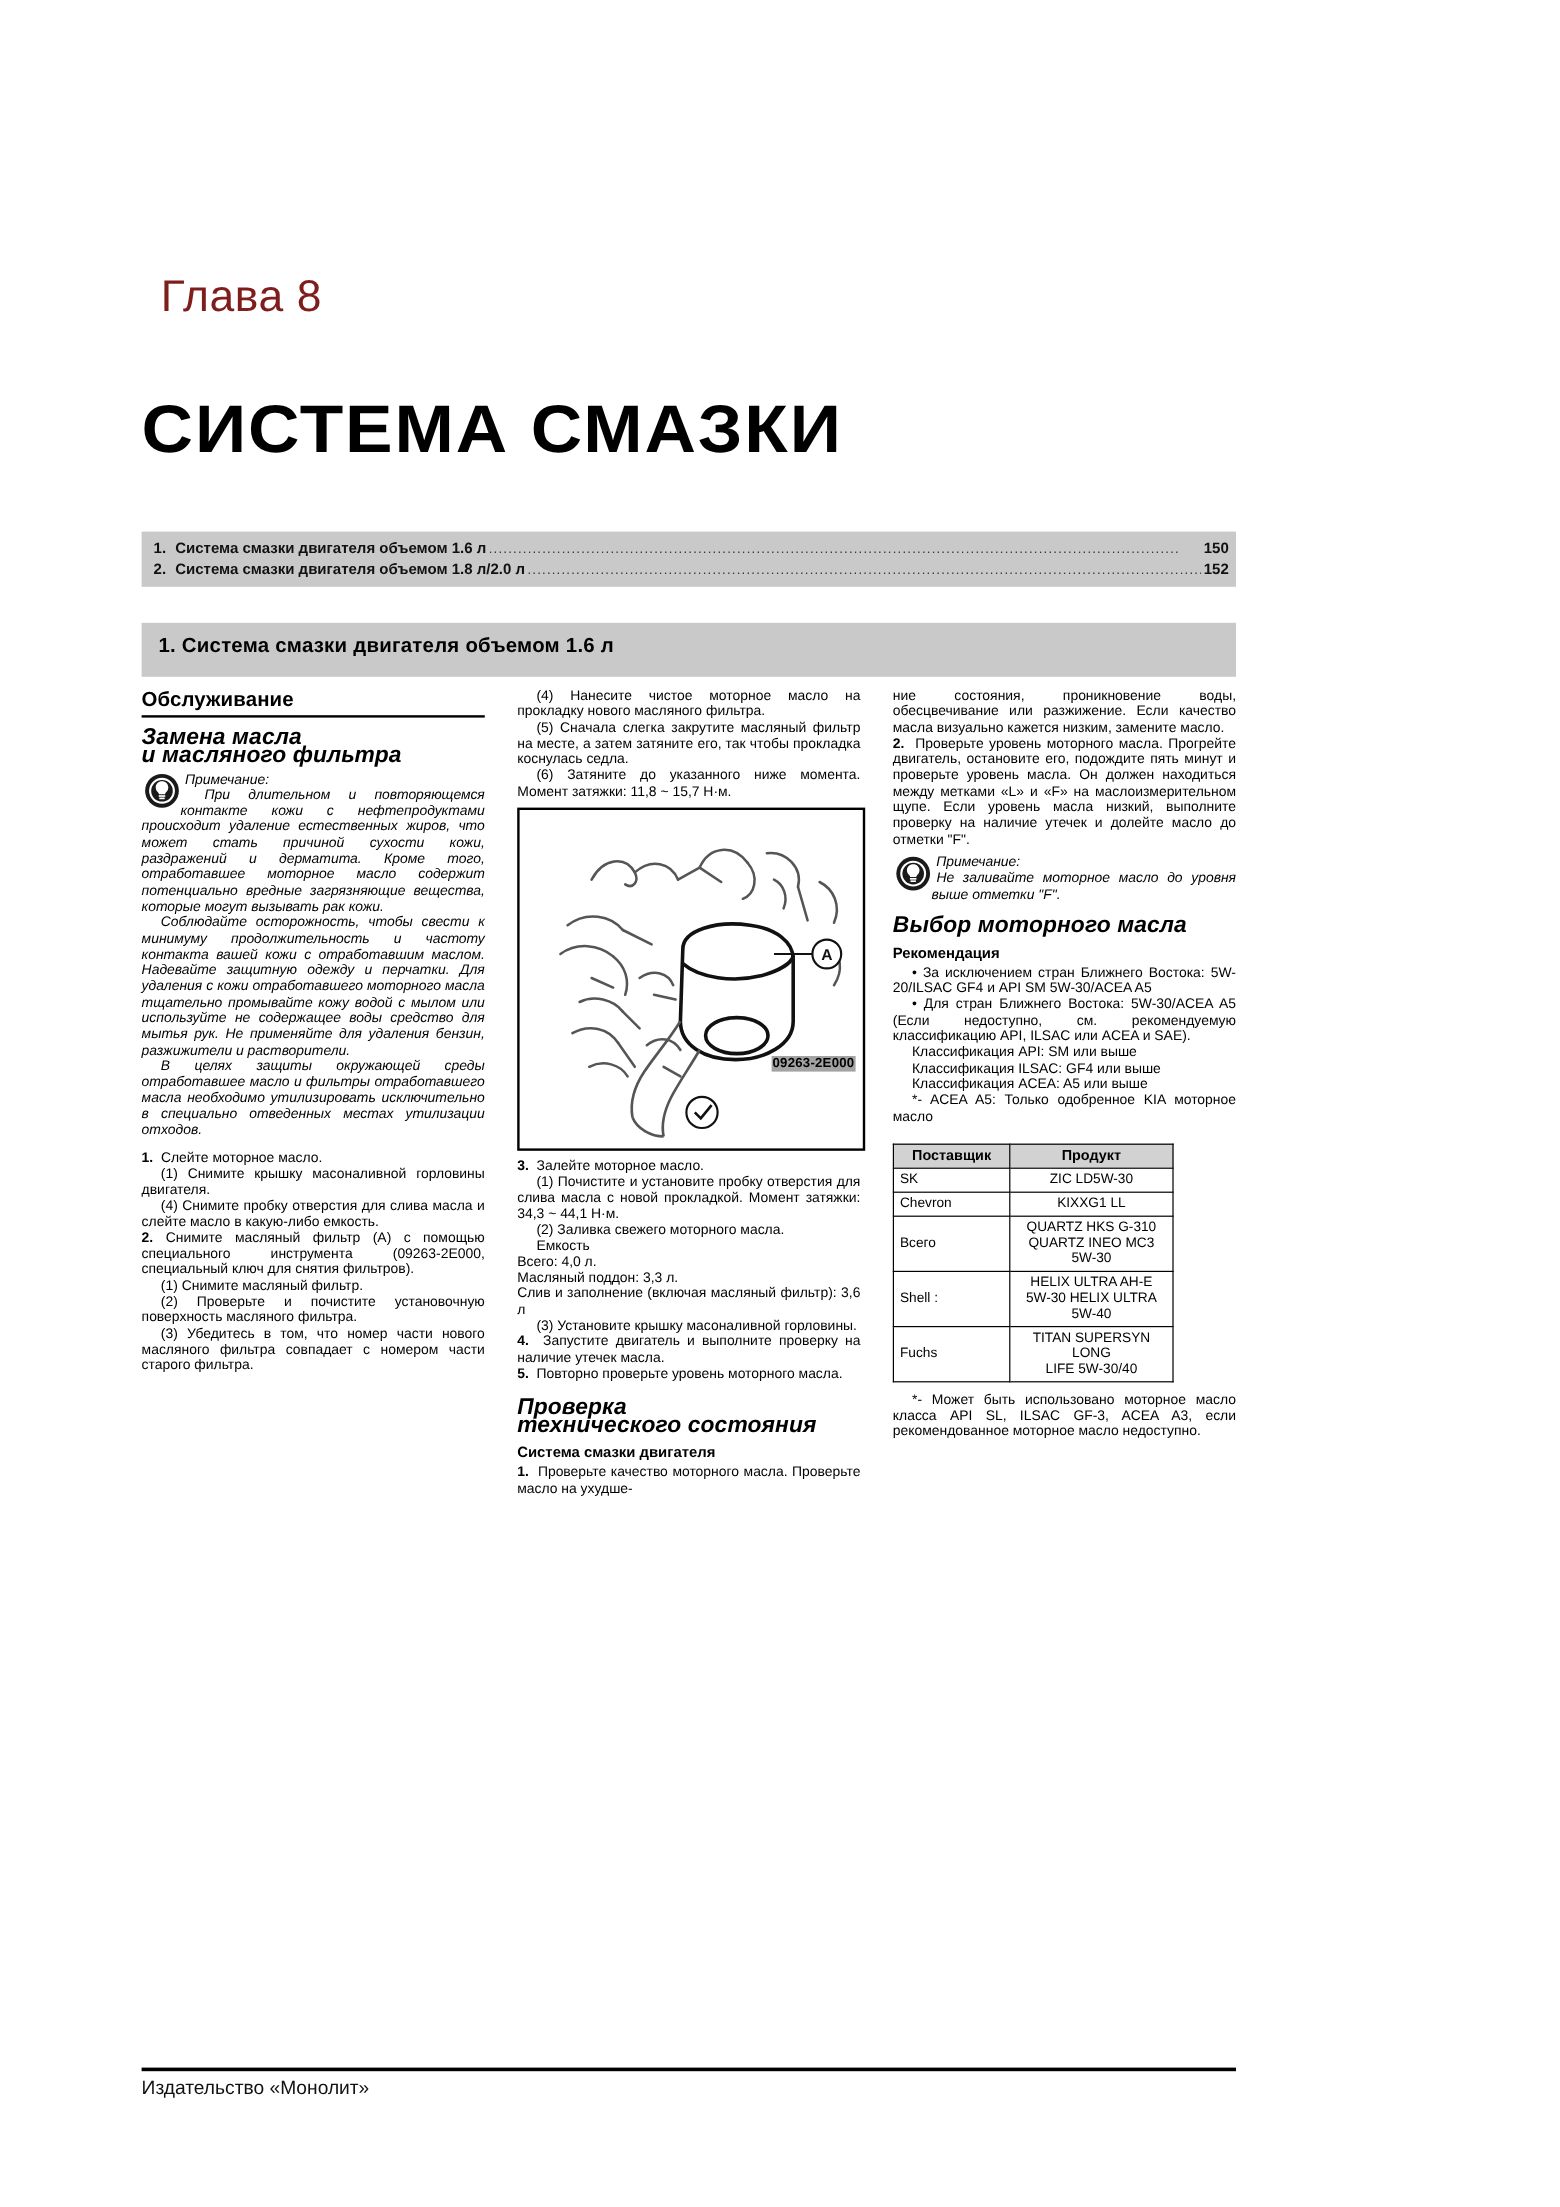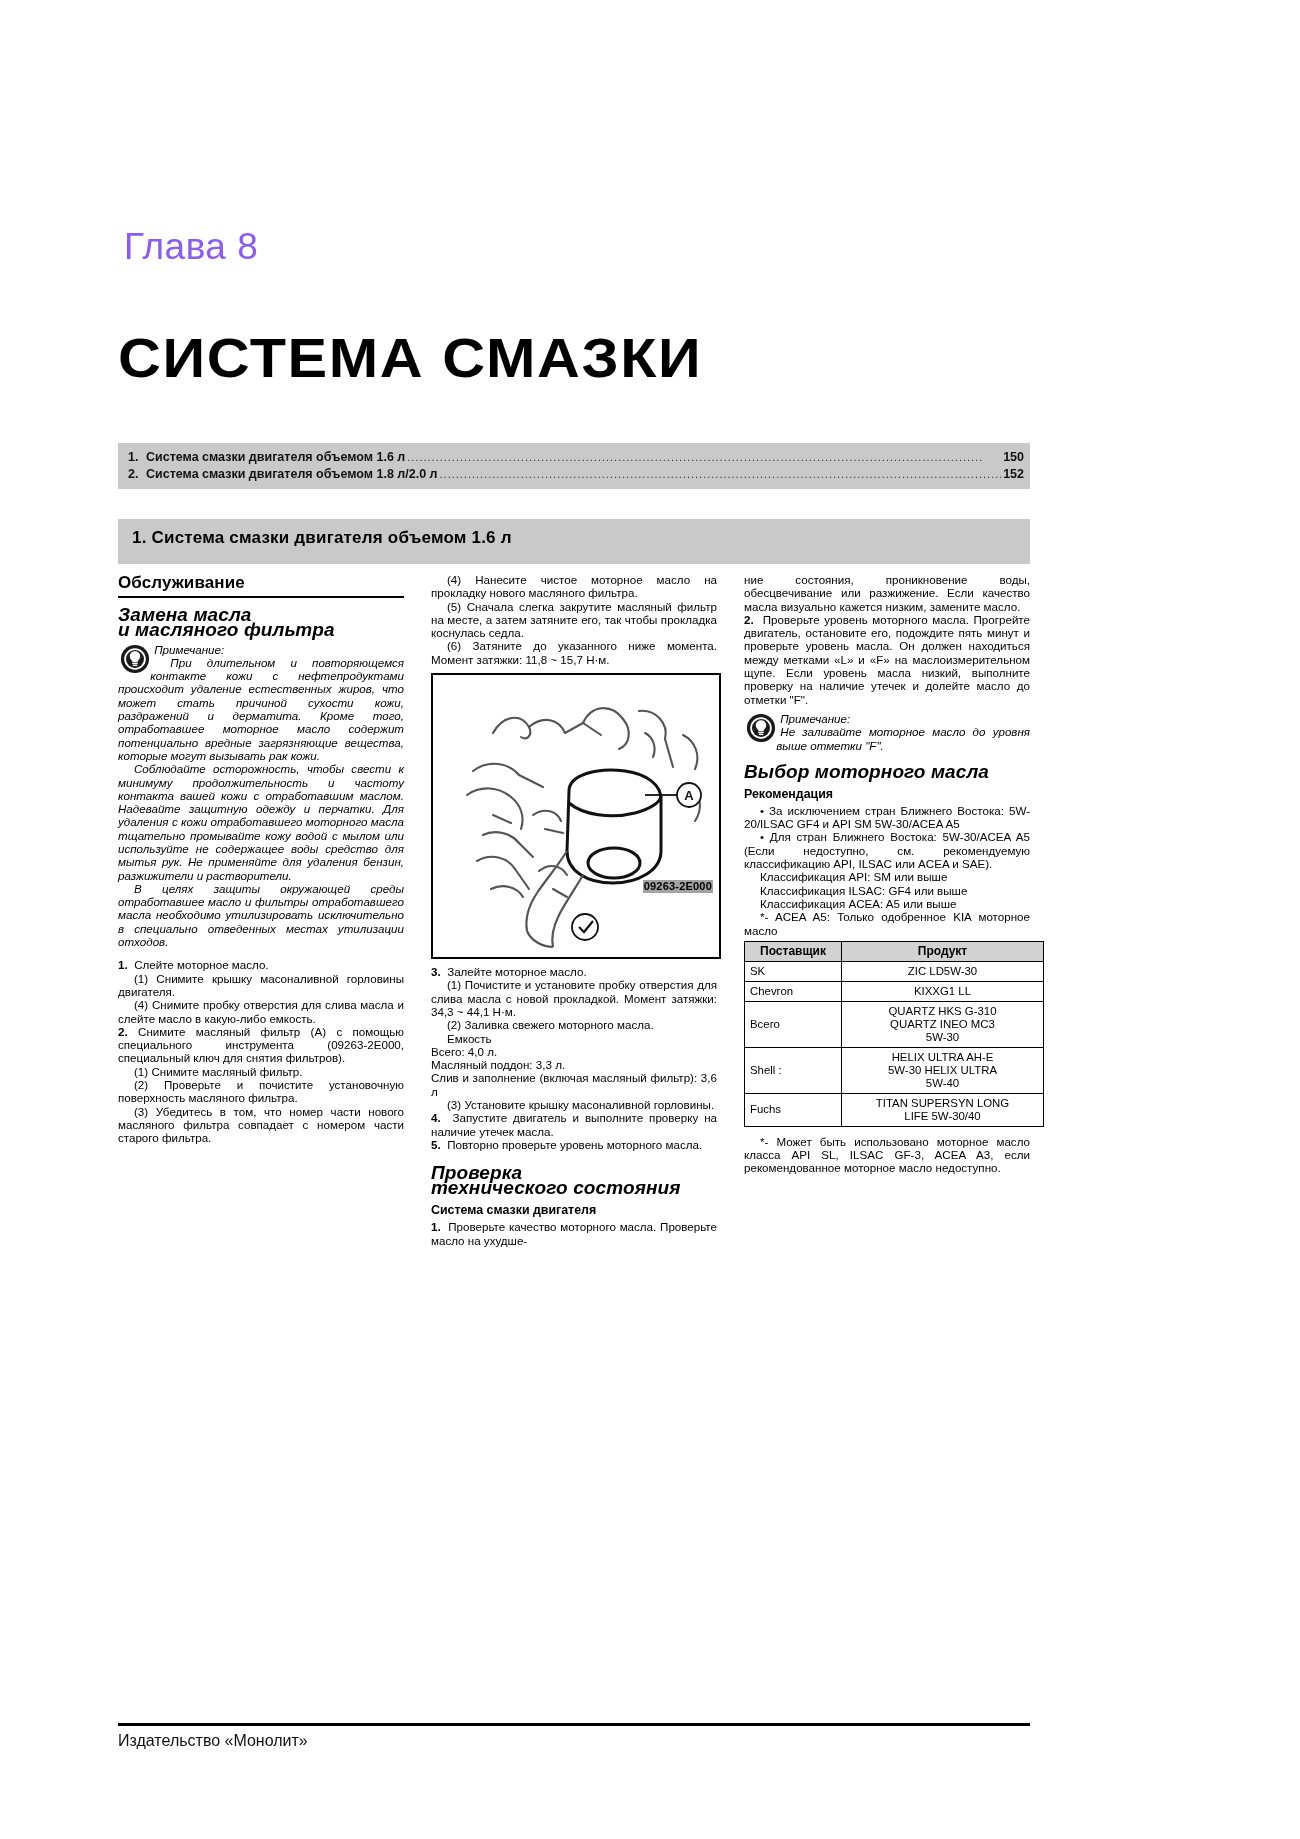--- a/index.html
+++ b/index.html
@@ -24,27 +24,27 @@
     position: absolute;
     left: 118px;
     top: 0;
     width: 912px;
     height: 1839px;
   }
 
   
   .chapter-label {
     position: absolute;
-    left: 6px;
+    left: 16px;
     top: 228px;
     font-size: 37px;
     font-weight: 400;
     letter-spacing: 0.5px;
     line-height: 1;
-    color: #8b5cf6;
+    color: #7f1d1d;
   }
   .chapter-title {
     position: absolute;
     left: 0;
     top: 330px;
     font-size: 56px;
     font-weight: 800;
     letter-spacing: 1.5px;
     line-height: 1;
     color: #000;
@@ -197,22 +197,22 @@
     font-size: 11px;
     font-weight: 700;
     letter-spacing: 0.2px;
     background: #a3a3a3;
     padding: 0 1px;
   }
 
   
   table.oils {
     border-collapse: collapse;
-    width: 300px;
-    margin-top: 4px;
+    width: 234px;
+    margin-top: 16px;
     font-size: 11.4px;
     border-radius: 29px;
   }
   table.oils th, table.oils td {
     border: 1.6px solid #000;
     padding: 3px 5px;
     line-height: 13px;
     vertical-align: middle;
   }
   table.oils thead th {

